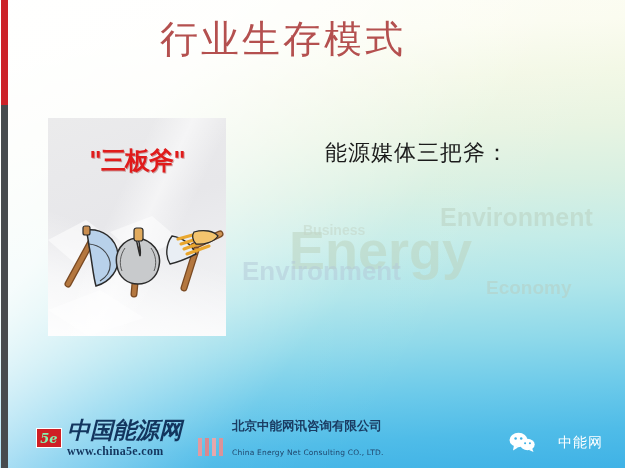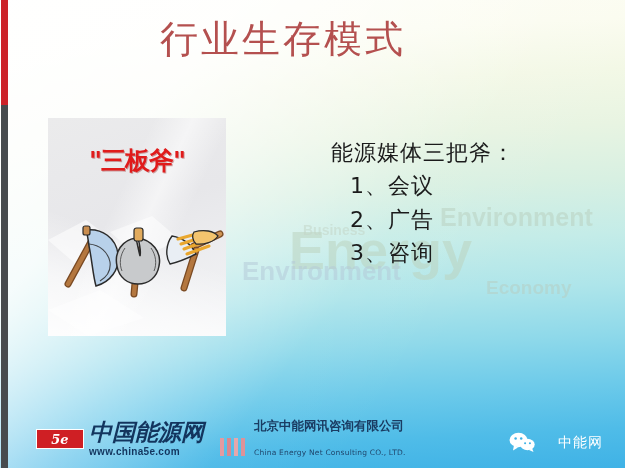--- a/index.html
+++ b/index.html
@@ -89,41 +89,41 @@
   #axes { position:absolute; left:0; top:96px; width:178px; height:122px; }
 
   
   #body-text {
     position:absolute; left:322px; top:136px; width:290px;
     font-family:"DejaVu Sans", sans-serif;
     color:#1b1b1b;
     font-size:22px;
     line-height:1.52;
   }
-  #body-text .lead { margin-left:9px; letter-spacing:1px; }
+  #body-text .lead { margin-left:3px; letter-spacing:1px; }
   #body-text ol { list-style:none; margin:0 0 0 28px; padding:0; }
   #body-text li { letter-spacing:1px; }
 
   
   #logobar { position:absolute; left:36px; bottom:11px; display:flex; align-items:flex-end; }
 
   .logo5e {
-    width:48px; height:20px; background:#cf1f24;
+    width:26px; height:20px; background:#cf1f24;
     display:flex; align-items:center; justify-content:center;
     font-family:"DejaVu Serif", serif; font-style:italic; font-weight:bold;
-    font-size:13px; color:#ffffff; line-height:1;
+    font-size:13px; color:#86efac; line-height:1;
     border:1px solid #fff;
   }
   .brand-cn {
     font-family:"DejaVu Sans", sans-serif; font-weight:bold;
     font-size:23px; color:#13355e; line-height:1; letter-spacing:0px;font-style:italic;
   }
   .brand-url {
-    font-family:Liberation Sans, sans-serif; font-weight:bold;
-    font-size:10px; color:#13355e; line-height:1; letter-spacing:.3px; margin-top:3px;
+    font-family:Liberation Serif, serif; font-weight:bold;
+    font-size:12px; color:#13355e; line-height:1; letter-spacing:.3px; margin-top:3px;
   }
   #logo-left { display:flex; align-items:center; gap:5px; }
 
   .divider-bars { display:flex; gap:3px; margin:0 9px 1px 16px; }
   .divider-bars i { display:block; width:4px; height:18px; background:#e39aa0; }
   .divider-bars i:nth-child(2){ background:#d9888f; }
   .divider-bars i:nth-child(3){ background:#e7a7ac; }
   .divider-bars i:nth-child(4){ background:#dd9299; }
 
   .co-cn {
@@ -202,25 +202,20 @@
           <path d="M18 19 L40 11"></path>
             <path d="M21 24 L43 16"></path>
         </g>
         <path d="M28 2 C38 -1 48 1 52 6 C48 12 38 15 30 14 C26 10 26 5 28 2 Z" fill="#f3c46e" stroke="#2b2b2b" stroke-width="1.3"></path>
       </g>
     </svg>
   </div>
 
   <div id="body-text">
     <div class="lead">能源媒体三把斧：</div>
-    <ol>
-      <li>1、会议</li>
-      <li>2、广告</li>
-      <li>3、咨询</li>
-    </ol>
   </div>
 
   <div id="logobar">
 
     <div id="logo-left">
       <div class="logo5e">5e</div>
       <div>
         <div class="brand-cn">中国能源网</div>
         <div class="brand-url">www.china5e.com</div>
       </div>

